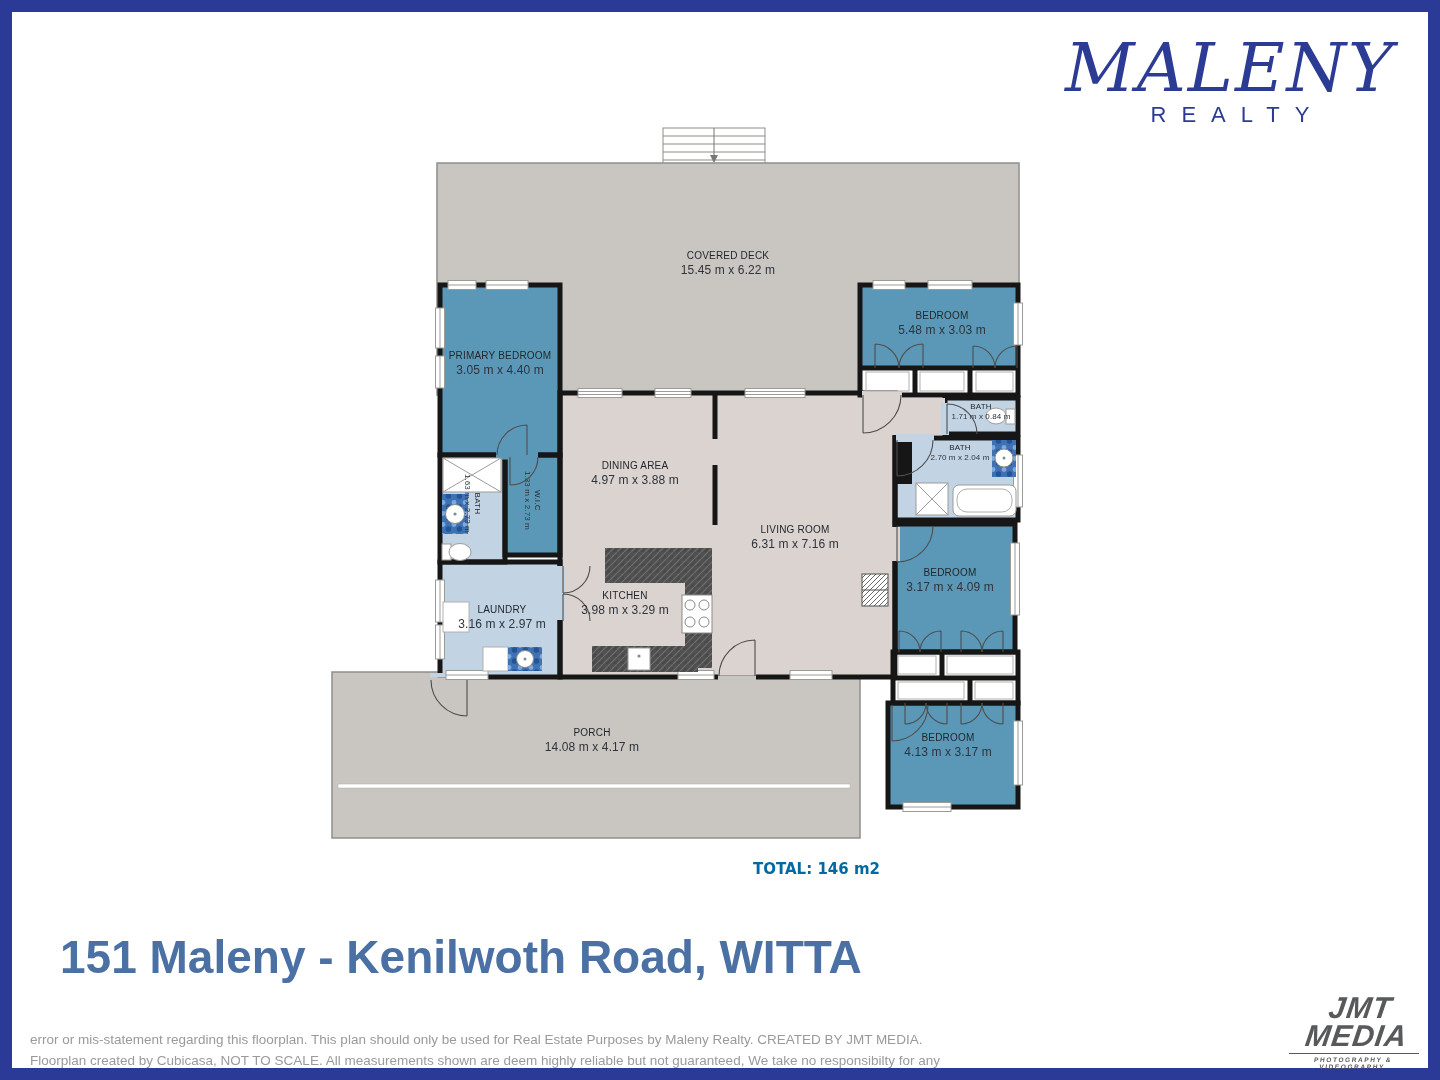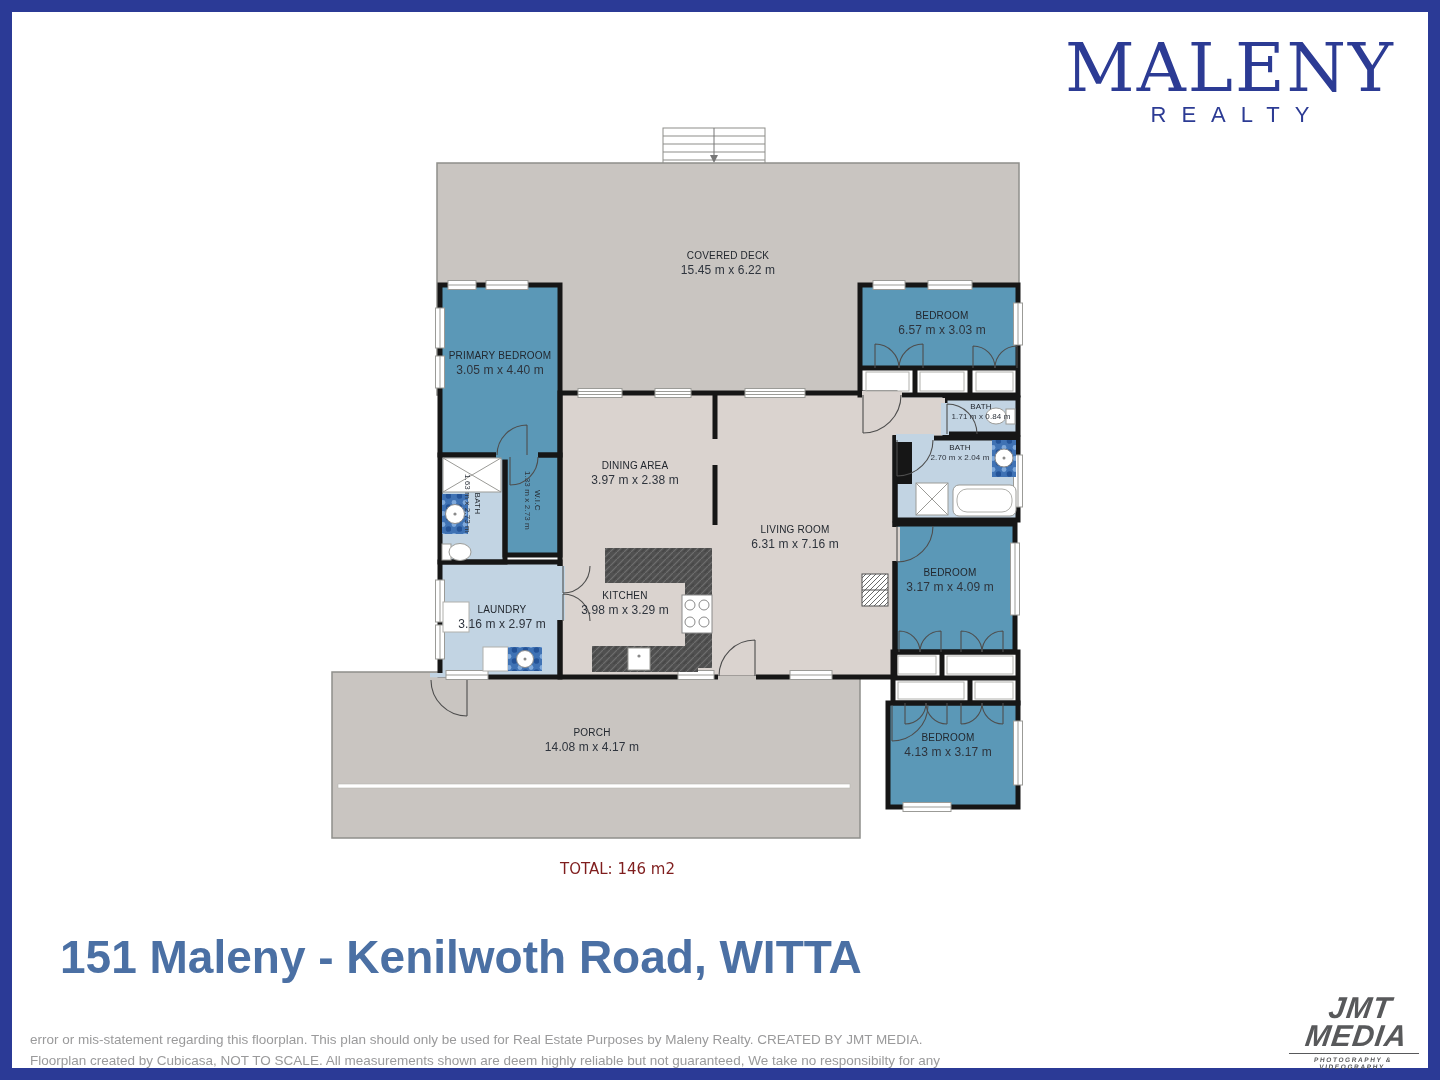--- a/index.html
+++ b/index.html
@@ -3,36 +3,36 @@
 <meta charset="utf-8">
 <style>
   html,body{margin:0;padding:0;background:#ffffff;}
   .page{position:relative;width:1440px;height:1080px;background:#fff;overflow:hidden;
         font-family:"Liberation Sans",sans-serif;}
   .frame{position:absolute;inset:0;border:12px solid var(--navy);pointer-events:none;z-index:60;}
 
   
   .brand{position:absolute;left:1040px;top:34px;width:380px;text-align:center;color:var(--logo_navy);}
   .brand-name{font-family:"DejaVu Serif","Liberation Serif",serif;font-size:68px;line-height:1.0;
-              letter-spacing:2px;font-weight:500;}
+              letter-spacing:2px;font-weight:500;font-style:italic;}
   .brand-tagline{font-family:"Liberation Sans",sans-serif;font-size:22px;letter-spacing:15px;
                  padding-left:15px;font-weight:400;}
 
   
   .floorplan{position:absolute;left:330px;top:125px;width:700px;height:715px;}
   .floorplan svg{position:absolute;left:0;top:0;width:100%;height:100%;}
   .rlabel{position:absolute;text-align:center;font-size:10px;line-height:1.3;color:#22272e;
           letter-spacing:.2px;white-space:nowrap;z-index:5;}
   .rlabel .dims{display:block;font-size:12px;color:#2e343d;margin-top:1px;letter-spacing:.1px;}
   .rlabel.vertical{transform:rotate(90deg);}
   .rlabel.small{font-size:8px;}
   .rlabel.small .dims{font-size:8px;margin-top:0;}
 
-  .total{position:absolute;left:560px;top:860px;width:320px;text-align:left;
-         font-family:"DejaVu Sans",sans-serif;font-size:15px;font-weight:normal;color:#7f1d1d;}
+  .total{position:absolute;left:560px;top:860px;width:320px;text-align:right;
+         font-family:"DejaVu Sans",sans-serif;font-size:15px;font-weight:bold;color:#0369a1;}
 
   .address{position:absolute;left:60px;top:930px;font-size:46px;font-weight:700;
            color:var(--address_blue);letter-spacing:0;}
 
   .disclaimer{position:absolute;left:30px;top:1030px;font-size:13.5px;line-height:1.55;
               color:var(--disclaimer_gray);}
 
   .jmt{position:absolute;right:18px;top:994px;width:130px;text-align:center;color:var(--jmt_gray);
        transform:skewX(-8deg);z-index:70;}
   .jmt-word{font-size:30px;line-height:.92;font-weight:bold;font-style:italic;letter-spacing:1px;}
@@ -246,41 +246,41 @@
     <div class="rlabel" style="left:298px;top:124px;width:200px;">
       <span class="nm">COVERED DECK</span>
       <span class="dims">15.45 m x 6.22 m</span>
     </div>
     <div class="rlabel" style="left:95px;top:224px;width:150px;">
       <span class="nm">PRIMARY BEDROOM</span>
       <span class="dims">3.05 m x 4.40 m</span>
     </div>
     <div class="rlabel" style="left:537px;top:184px;width:150px;">
       <span class="nm">BEDROOM</span>
-      <span class="dims">6.57 m x 3.03 m</span>
+      <span class="dims">5.48 m x 3.03 m</span>
     </div>
     <div class="rlabel small" style="left:601px;top:277px;width:100px;">
       <span class="nm">BATH</span>
       <span class="dims">1.71 m x 0.84 m</span>
     </div>
     <div class="rlabel small" style="left:570px;top:318px;width:120px;">
       <span class="nm">BATH</span>
       <span class="dims">2.70 m x 2.04 m</span>
     </div>
     <div class="rlabel vertical small" style="left:147px;top:365px;width:110px;">
       <span class="nm">W.I.C</span>
       <span class="dims">1.33 m x 2.73 m</span>
     </div>
     <div class="rlabel vertical small" style="left:87px;top:368px;width:110px;">
       <span class="nm">BATH</span>
       <span class="dims">1.63 m x 2.73 m</span>
     </div>
     <div class="rlabel" style="left:230px;top:334px;width:150px;">
       <span class="nm">DINING AREA</span>
-      <span class="dims">3.97 m x 2.38 m</span>
+      <span class="dims">4.97 m x 3.88 m</span>
     </div>
     <div class="rlabel" style="left:390px;top:398px;width:150px;">
       <span class="nm">LIVING ROOM</span>
       <span class="dims">6.31 m x 7.16 m</span>
     </div>
     <div class="rlabel" style="left:220px;top:464px;width:150px;">
       <span class="nm">KITCHEN</span>
       <span class="dims">3.98 m x 3.29 m</span>
     </div>
     <div class="rlabel" style="left:97px;top:478px;width:150px;">

